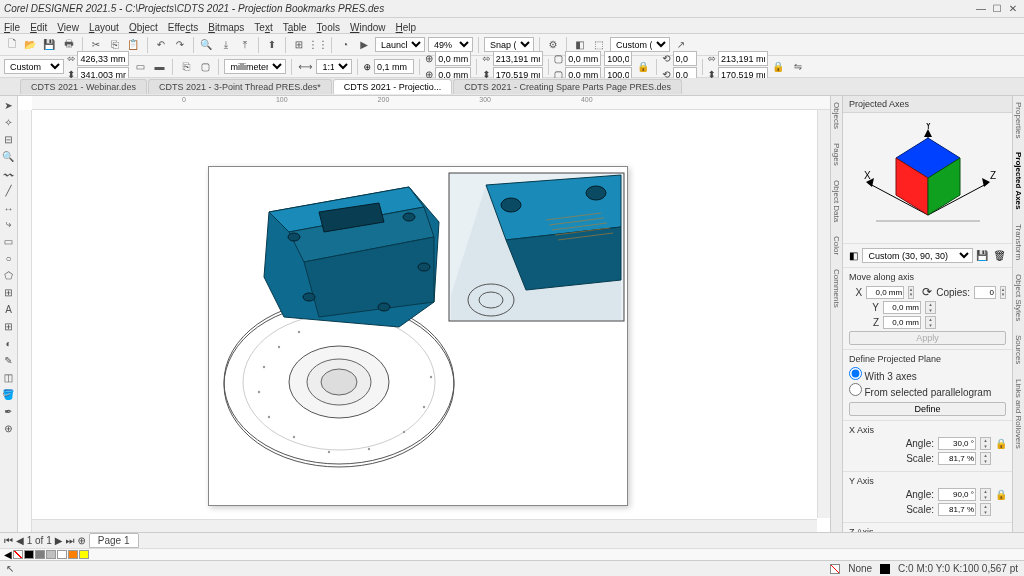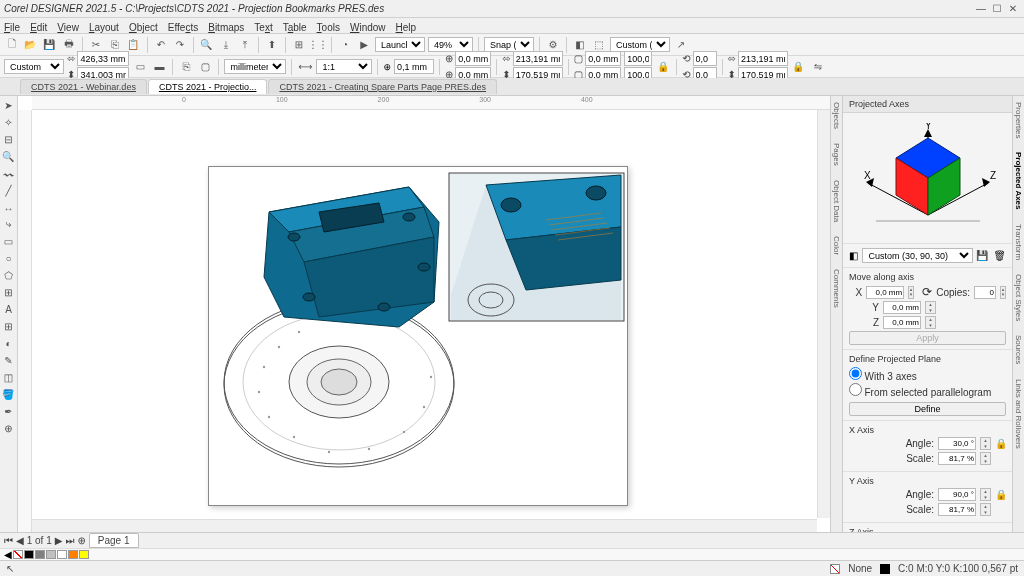--- a/index.html
+++ b/index.html
@@ -11,21 +11,21 @@
 .menubar span { color:#333; }
 .menubar span u { text-decoration:underline; }
 .toolbar1,.toolbar2 { height:22px; background:#f4f4f4; display:flex; align-items:center; padding:0 4px; gap:3px; border-bottom:1px solid #d8d8d8; }
 .tbicon { width:16px; height:16px; display:flex; align-items:center; justify-content:center; color:#555; border:1px solid transparent; border-radius:2px; }
 .sep { width:1px; height:16px; background:#ccc; margin:0 2px; }
 .tbinput { height:15px; border:1px solid #bbb; background:#fff; padding:0 2px; font-size:9px; width:48px; }
 .tbsel { height:15px; border:1px solid #bbb; background:#fff; padding:0 1px; font-size:9px; }
 .stack { display:flex; flex-direction:column; gap:1px; font-size:8px; line-height:9px; color:#444; }
 .fnrow { display:flex; align-items:center; gap:2px; }
 .tabbar { height:18px; background:#e8e8e8; display:flex; align-items:center; padding-left:20px; gap:0; border-bottom:1px solid #ccc; }
-.tab { padding:2px 10px; background:#e0e0e0; border:1px solid #ccc; border-bottom:none; border-radius:3px 3px 0 0; margin-right:1px; color:#444; font-size:9px;text-decoration:underline; }
+.tab { padding:2px 10px; background:#e0e0e0; border:1px solid #ccc; border-bottom:none; border-radius:3px 3px 0 0; margin-right:1px; color:#444; font-size:9px; }
 .tab.active { background:#fff; color:#000; font-weight:500; }
 .mainrow { flex:1; display:flex; min-height:0; }
 .ltools { width:18px; background:#f0f0f0; border-right:1px solid #d0d0d0; display:flex; flex-direction:column; align-items:center; padding-top:2px; gap:3px; }
 .ltools .t { width:14px; height:14px; display:flex; align-items:center; justify-content:center; color:#555; }
 .canvaswrap { flex:1; background:#fff; position:relative; overflow:hidden; }
 .ruler-h { position:absolute; top:0; left:14px; right:0; height:14px; background:#f8f8f8; border-bottom:1px solid #ddd; display:flex; }
 .ruler-v { position:absolute; top:14px; left:0; bottom:0; width:14px; background:#f8f8f8; border-right:1px solid #ddd; }
 .ruler-h span,.ruler-v span { font-size:7px; color:#888; }
 .page { position:absolute; top:70px; left:190px; width:420px; height:340px; background:#fff; border:1px solid #888; box-shadow:2px 2px 6px rgba(0,0,0,.2); }
 .rdockcol { width:12px; background:#ececec; border-left:1px solid #ccc; display:flex; flex-direction:column; align-items:center; gap:14px; padding-top:6px; }
@@ -122,21 +122,21 @@
   </div>
   <div class="tbicon">▭</div>
   <div class="tbicon">▬</div>
   <div class="sep"></div>
   <div class="tbicon">⎘</div>
   <div class="tbicon">▢</div>
   <div class="sep"></div>
   <select class="tbsel" style="width:62px"><option>millimeters</option></select>
   <div class="sep"></div>
   <div class="tbicon">⟷</div>
-  <select class="tbsel" style="width:56px"><option>1:1</option></select>
+  <select class="tbsel" style="width:36px"><option>1:1</option></select>
   <div class="sep"></div>
   <span style="font-size:9px">⊕</span>
   <input class="tbinput" style="width: 40px;" value="0,1 mm">
   <div class="sep"></div>
   <div class="stack">
     <div class="fnrow">⊕<input class="tbinput" style="width: 36px;" value="0,0 mm"></div>
     <div class="fnrow">⊕<input class="tbinput" style="width: 36px;" value="0,0 mm"></div>
   </div>
   <div class="sep"></div>
   <div class="stack">
@@ -166,20 +166,21 @@
   <div class="stack">
     <div class="fnrow">⬄<input class="tbinput" style="width: 50px;" value="213,191 mm"></div>
     <div class="fnrow">⬍<input class="tbinput" style="width: 50px;" value="170,519 mm"></div>
   </div>
   <div class="tbicon">🔒</div>
   <div class="tbicon">⇋</div>
 </div>
 
 <div class="tabbar">
   <div class="tab">CDTS 2021 - Webinar.des</div>
+  <div class="tab">CDTS 2021 - 3-Point Thread PRES.des*</div>
   <div class="tab active">CDTS 2021 - Projectio...</div>
   <div class="tab">CDTS 2021 - Creating Spare Parts Page PRES.des</div>
 </div>
 
 <div class="mainrow">
 
   <div class="ltools">
     <div class="t">➤</div>
     <div class="t">✧</div>
     <div class="t">⊟</div>

